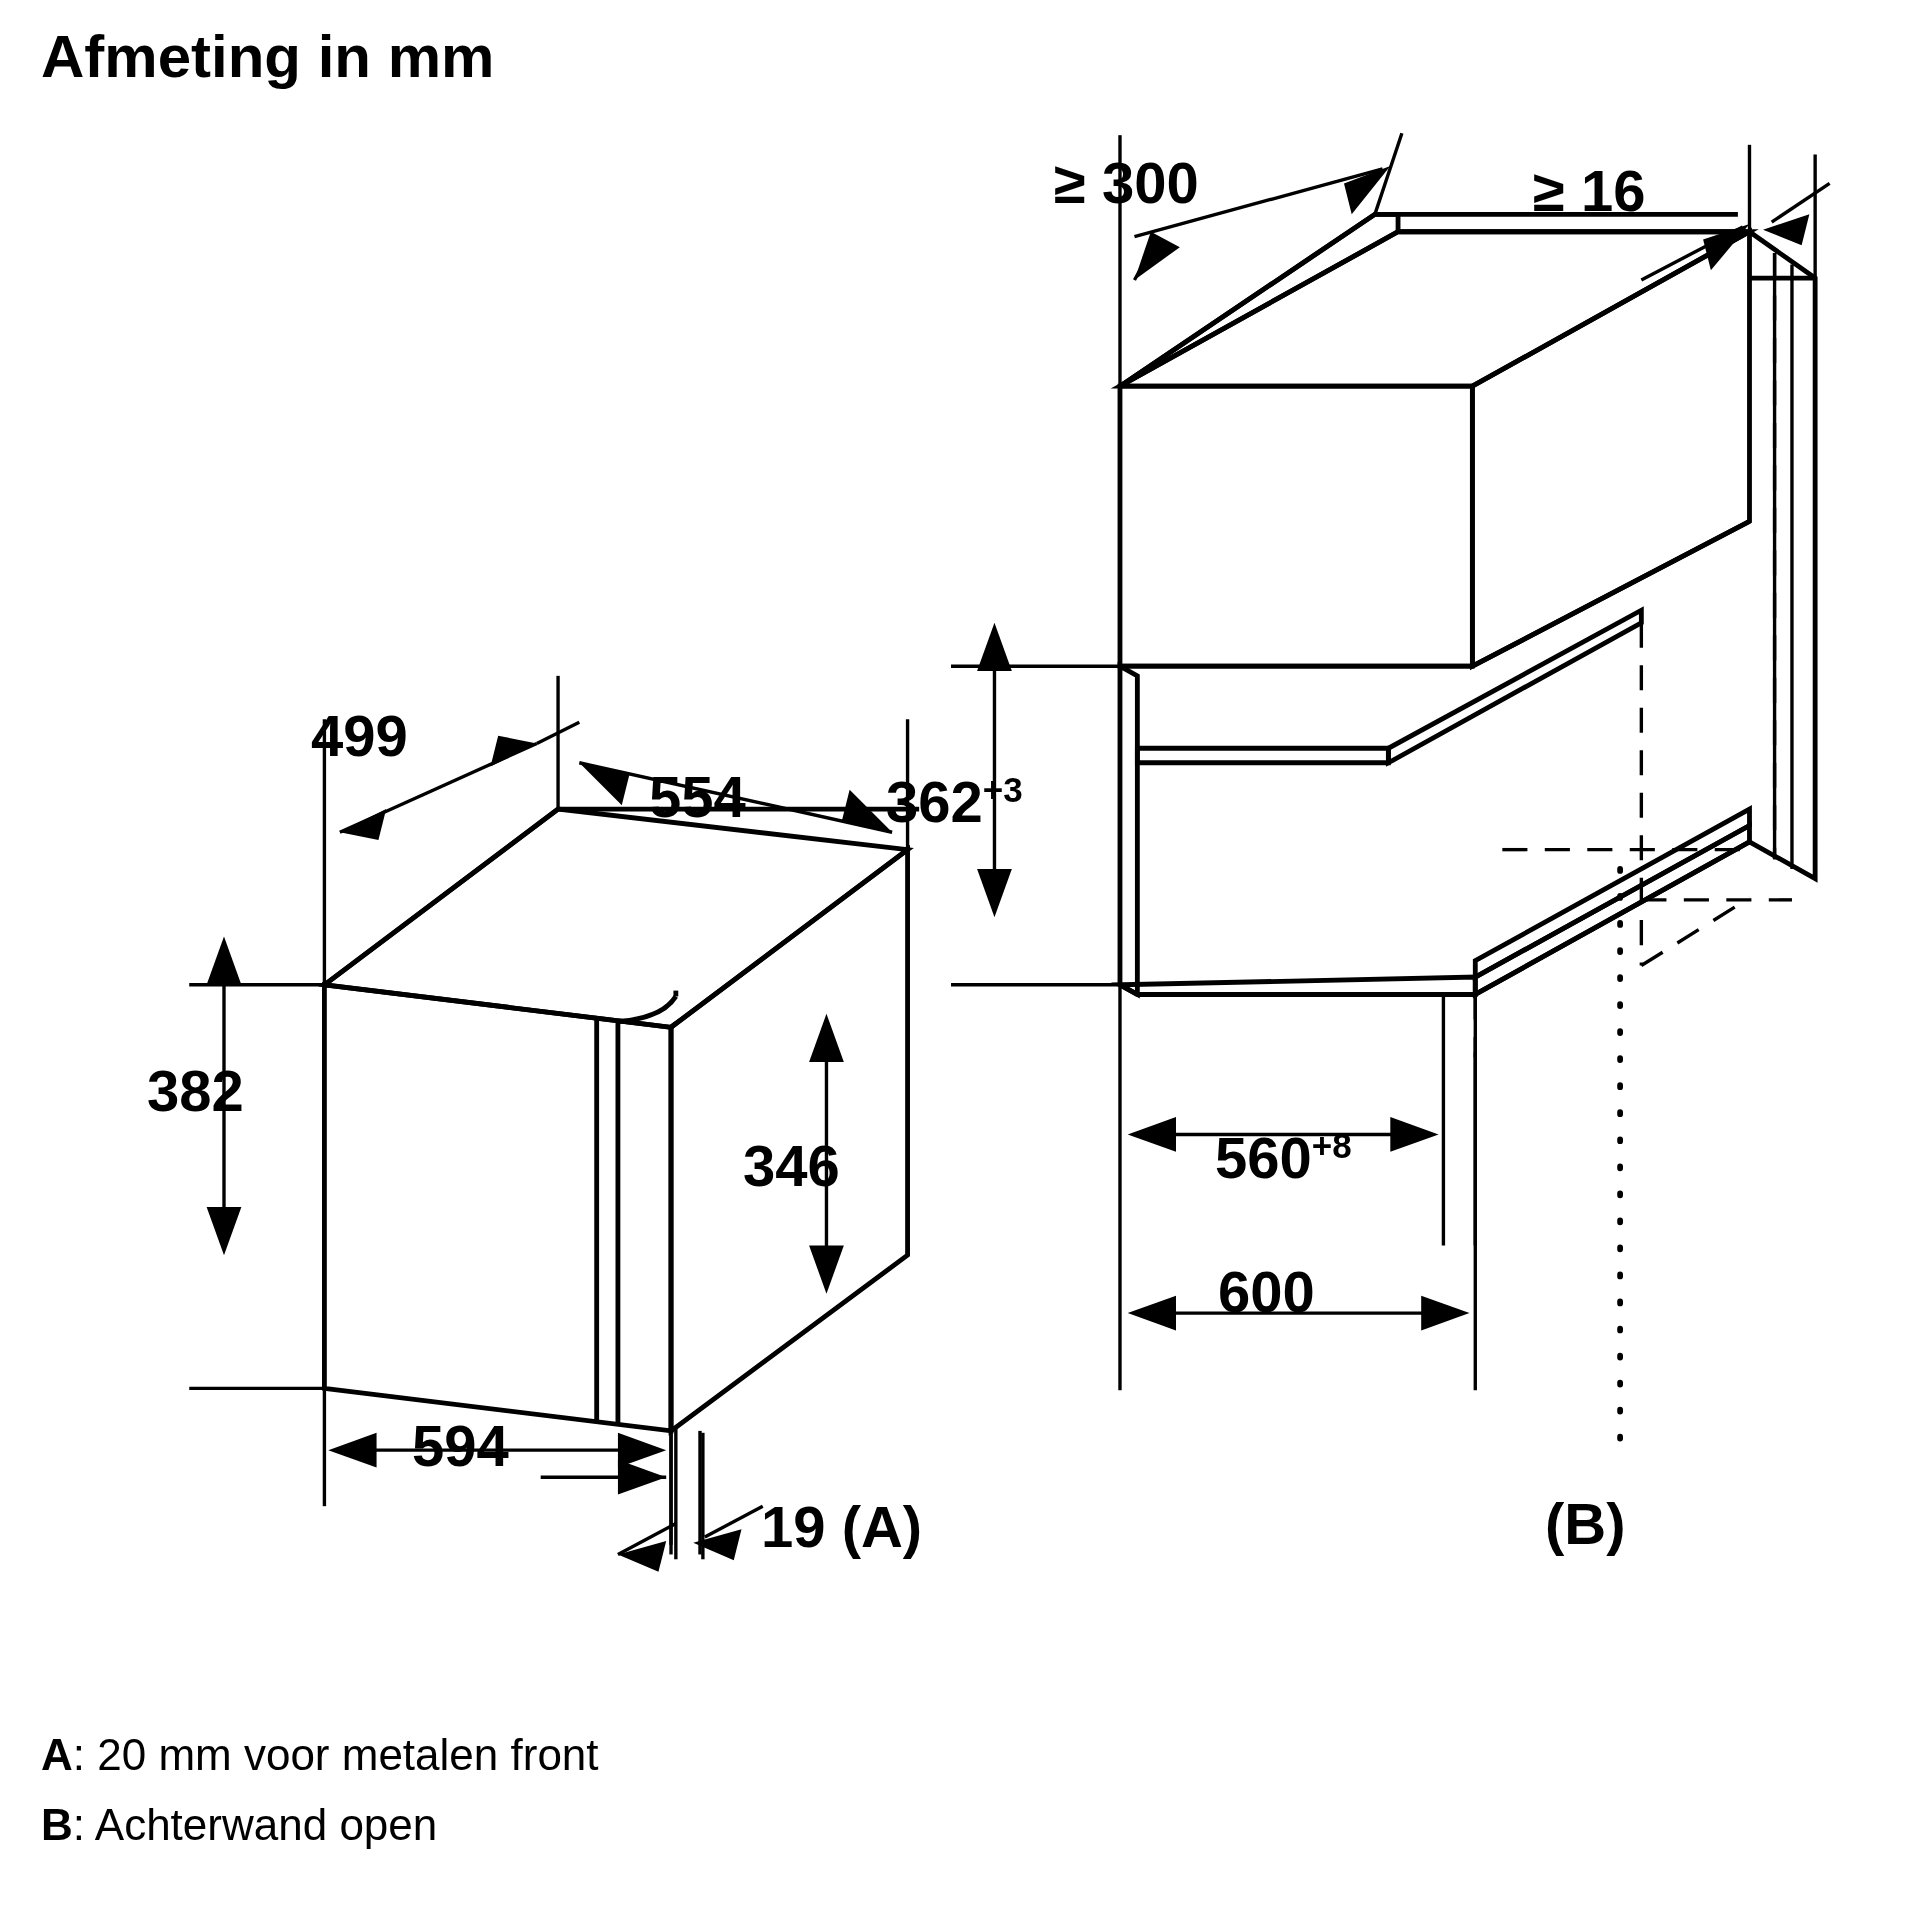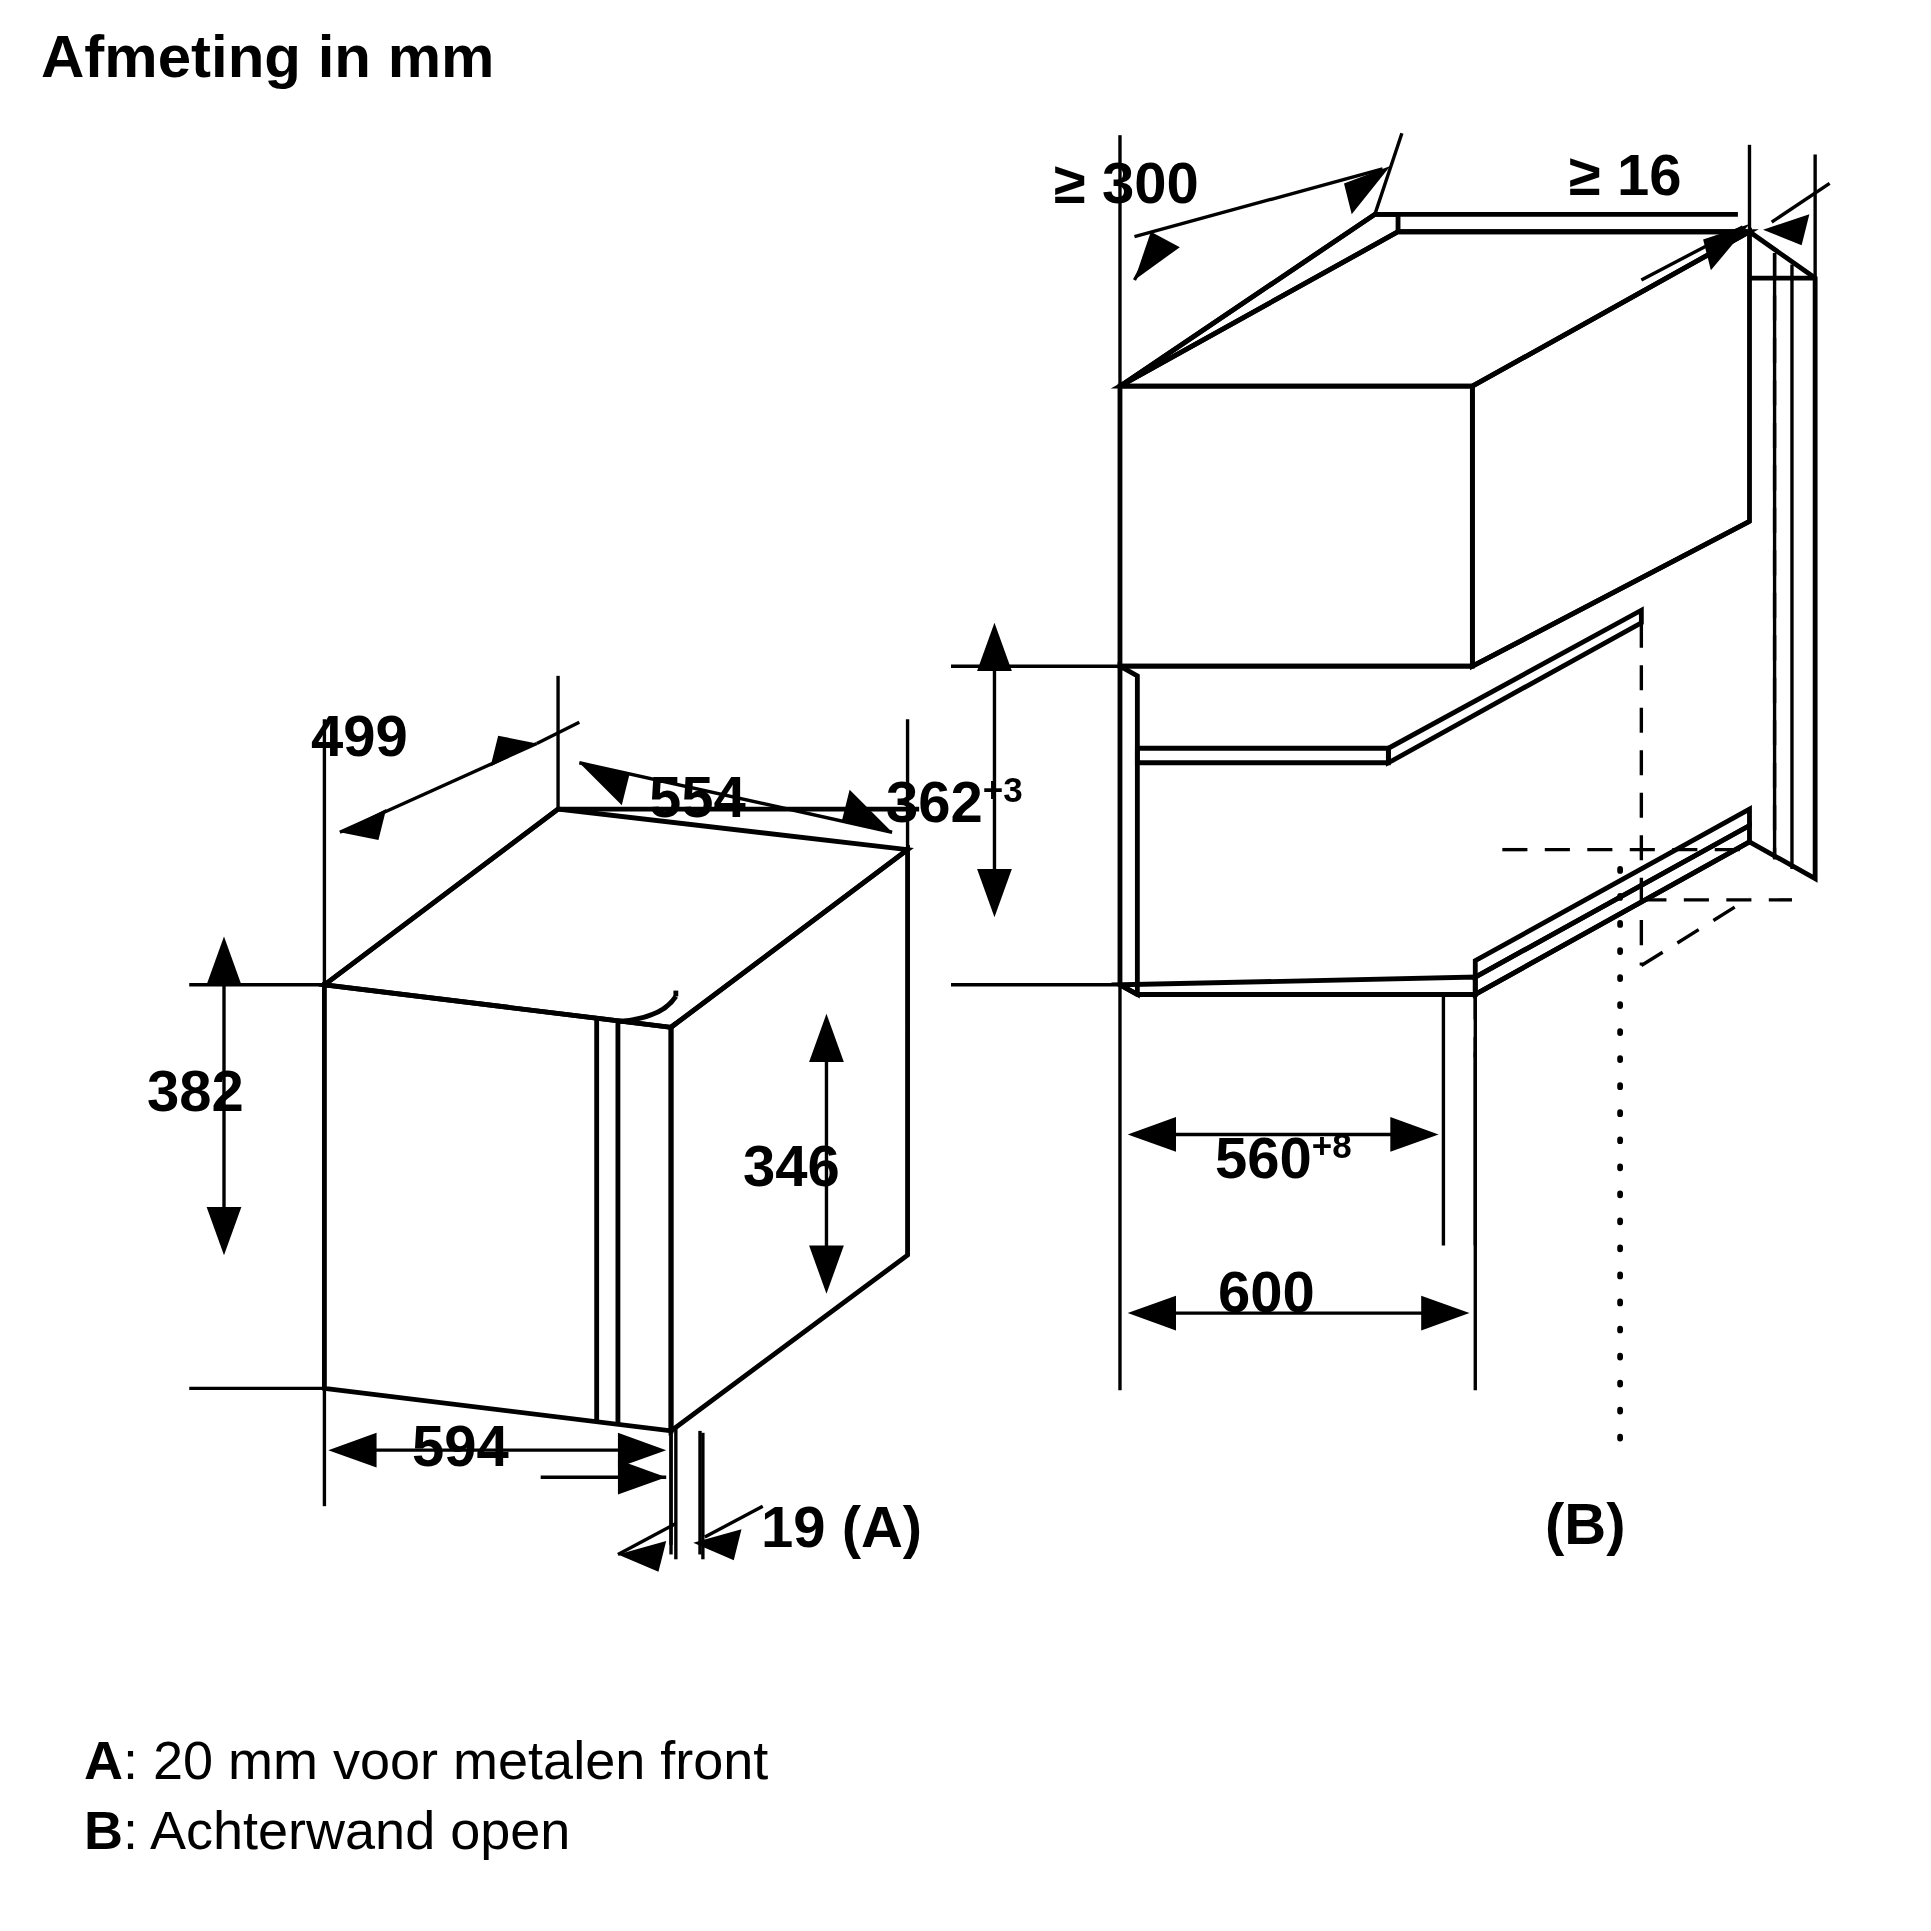--- a/index.html
+++ b/index.html
@@ -30,23 +30,22 @@
   .dim {
     font-size: 58px;
     font-weight: 700;
   }
   .dim .sup {
     font-size: 35px;
     vertical-align: super;
     font-weight: 700;
   }
   .note {
-    font-size: 54px;
+    font-size: 44px;
     font-weight: 400;
-    margin-left: 43px;
   }
   .note b {
     font-weight: 700;
   }
   #note-a { left: 41px; top: 1733px; }
   #note-b { left: 41px; top: 1803px; }
 
   svg.canvas {
     position: absolute;
     left: 0;
@@ -241,21 +240,21 @@
   </svg>
 
   <div class="label dim" style="left:311px; top:707px;">499</div>
   <div class="label dim" style="left:649px; top:768px;">554</div>
   <div class="label dim" style="left:147px; top:1062px;">382</div>
   <div class="label dim" style="left:743px; top:1137px;">346</div>
   <div class="label dim" style="left:388px; top:1417px;margin-left:24px;">594</div>
   <div class="label dim" style="left:761px; top:1498px;">19 (A)</div>
 
   <div class="label dim" style="left:1054px; top:154px;">≥ 300</div>
-  <div class="label dim" style="left:1533px; top:146px;margin-left:36px;">≥ 16</div>
+  <div class="label dim" style="left:1533px; top:162px;">≥ 16</div>
 
   <div class="label dim" style="left:886px; top:732px;margin-top:40px;"><span>362</span><span class="sup">+3</span></div>
 
   <div class="label dim" style="left:1215px; top:1128px;"><span>560</span><span class="sup">+8</span></div>
 
   <div class="label dim" style="left:1218px; top:1255px;margin-top:8px;">600</div>
 
   <div class="label dim" style="left:1545px; top:1495px;">(B)</div>
 
   <div class="label note" id="note-a"><b>A</b><span>: 20 mm voor metalen front</span></div>

